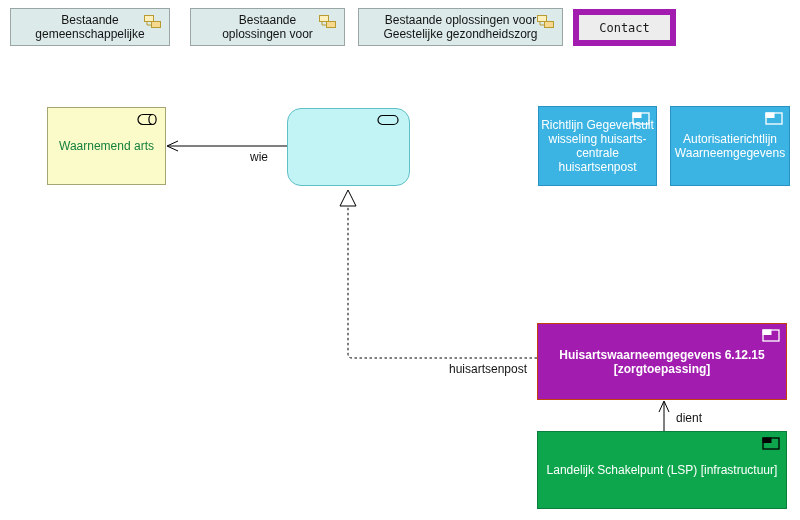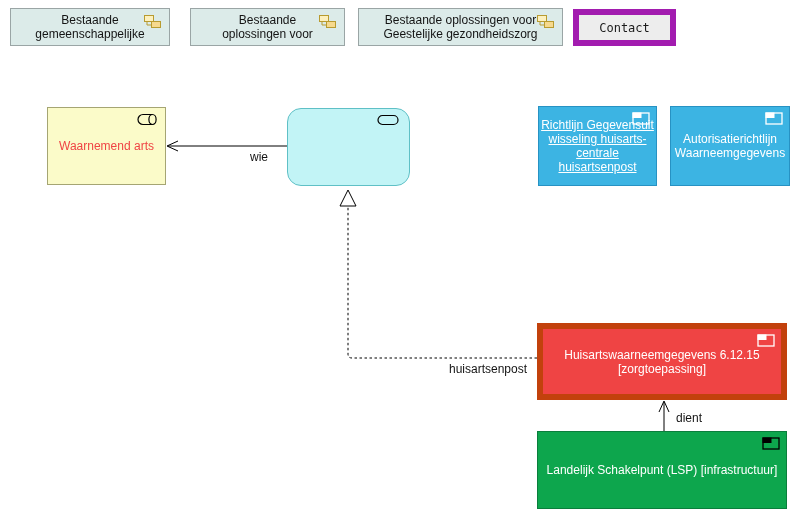--- a/index.html
+++ b/index.html
@@ -20,31 +20,31 @@
   
   .ref{
     background:#dcebe9;border:1px solid #9aa5a5;color:#141414;
   }
   .contact{
     background:#ededed;border:6px solid #a21caf;color:#1a1a1a;
     font-family:"DejaVu Sans Mono", monospace;font-size:12px;
   }
   
   .role{
-    background:#fbfbc9;border:1px solid #a5a573;color:#ef4444;
+    background:#fbfbc9;border:1px solid #a5a573;color:#15803d;
   }
   .service{
     background:#c2f4f6;border:1px solid #5fc0c6;color:#141414;
     border-radius:14px;
   }
   .blue{
     background:#3cb4e3;border:1px solid #2792c3;color:#ffffff;
   }
   .olive{
-    background:#ef4444;border:6px solid #c2410c;color:#ffffff;
+    background:#a21caf;border:1px solid #c2410c;color:#ffffff;font-weight:bold;
   }
   .dkgreen{
     background:#0da64d;border:1px solid #0a7e3c;color:#ffffff;
   }
   .corner-icon{
     position:absolute;top:5px;right:6px;width:20px;height:14px;
     pointer-events:none;
   }
   .edge-label{
     position:absolute;font-size:12px;color:#141414;background:transparent;
@@ -95,21 +95,21 @@
     <ellipse cx="15.5" cy="6.5" rx="3.6" ry="5" fill="none" stroke="#000" stroke-width="1.2"></ellipse>
   </svg>
 </div>
 
 <div class="node service" style="left:287px;top:108px;width:123px;height:78px;">
   <svg class="corner-icon" style="right:10px;width:22px;height:12px;" viewBox="0 0 22 12">
     <rect x="1" y="1.5" width="20" height="9" rx="4.5" fill="none" stroke="#000" stroke-width="1.2"></rect>
   </svg>
 </div>
 
-<div class="node blue" style="left:538px;top:106px;width:119px;height:80px;text-decoration:underline;">
+<div class="node blue" style="left:538px;top:106px;width:119px;height:80px;">
   <span class="lbl">Richtlijn Gegevensuit
 wisseling huisarts-
 centrale
 huisartsenpost</span>
   <svg class="corner-icon" style="width:18px;height:13px;" viewBox="0 0 18 13">
     <rect x="1" y="1" width="16" height="11" fill="none" stroke="#fff" stroke-width="1.3"></rect>
     <rect x="1" y="1" width="8" height="4.5" fill="#fff" stroke="#fff" stroke-width="1"></rect>
   </svg>
 </div>
 

